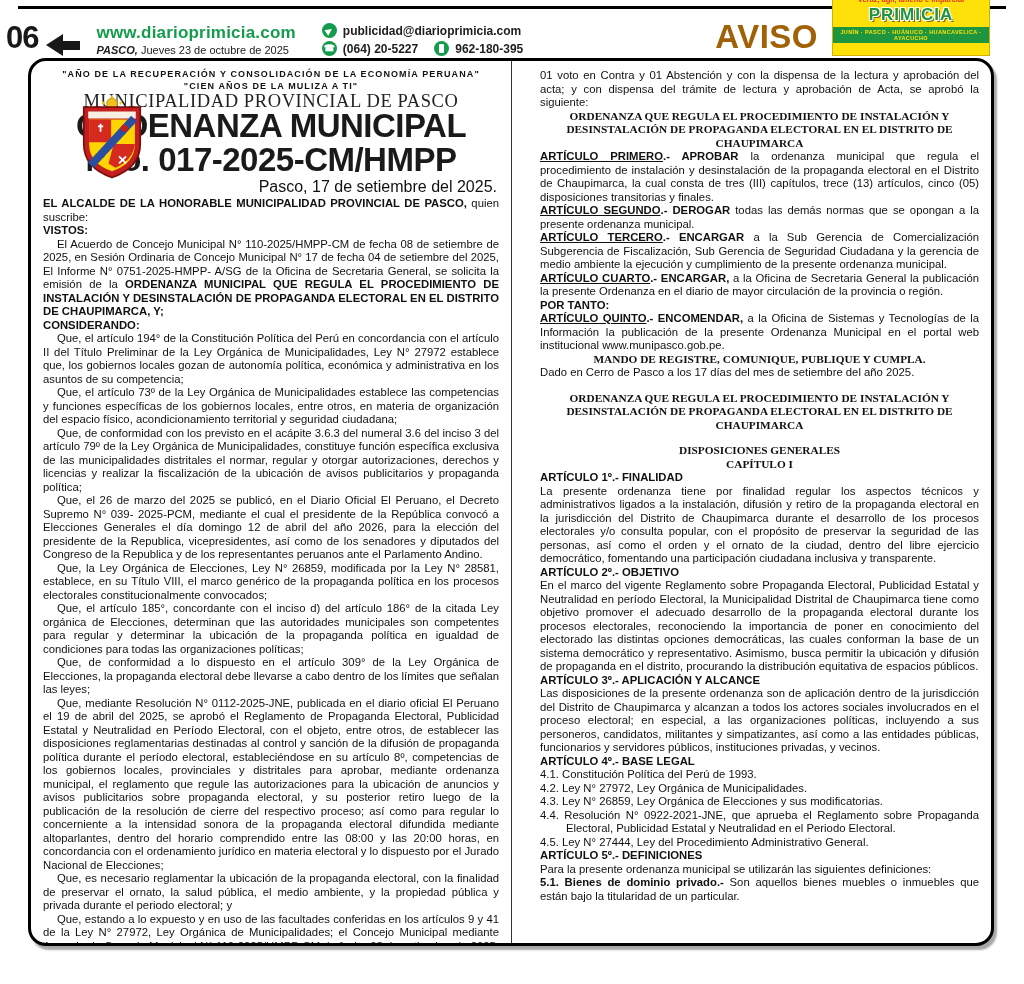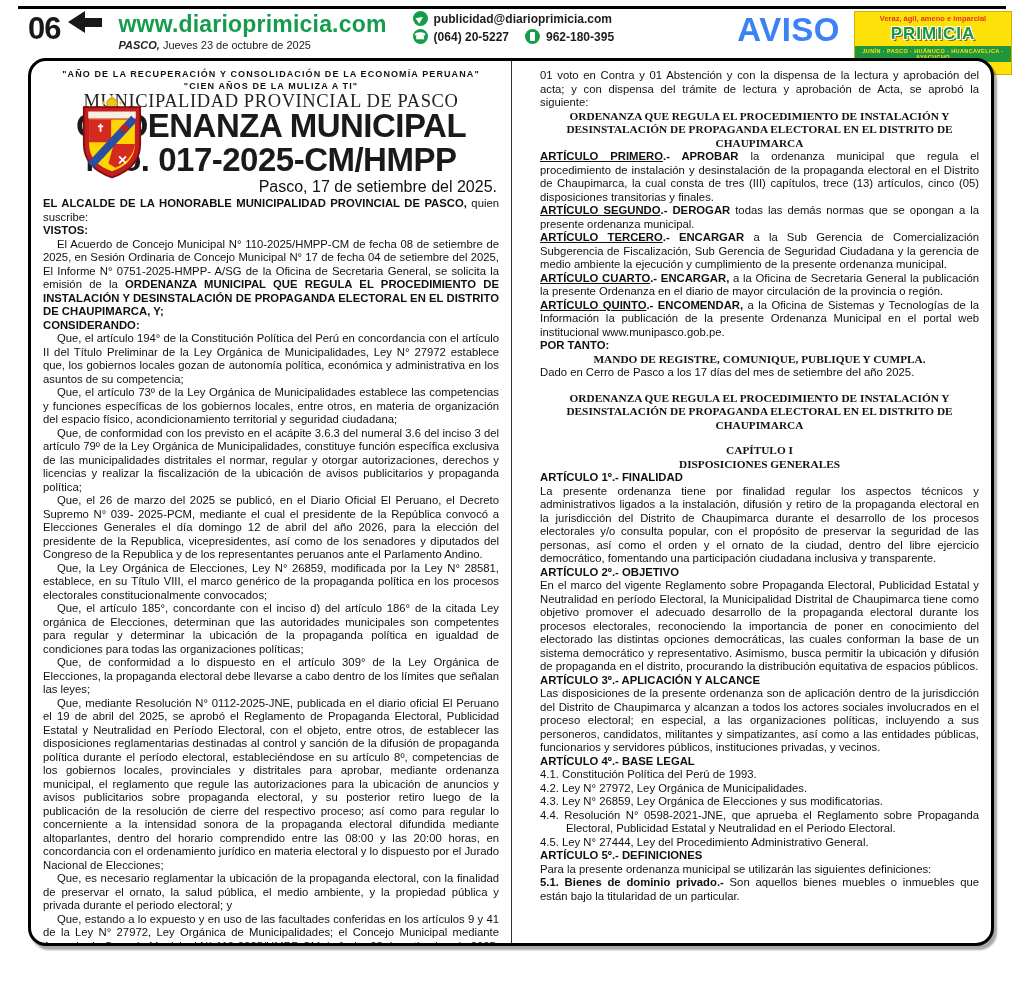--- a/index.html
+++ b/index.html
@@ -2,37 +2,37 @@
 <html><head>
 <meta charset="utf-8">
 <style>
   html,body{margin:0;padding:0;}
   body{
     width:1024px;height:984px;position:relative;background:#fff;color:#111;
     font-family:"Liberation Sans", sans-serif;overflow:hidden;
   }
   
   .top-rule{position:absolute;top:6px;left:18px;width:988px;height:3px;background:#000;}
-  .header{position:absolute;top:11px;left:28px;width:984px;height:45px;display:flex;align-items:flex-start;}
+  .header{position:absolute;top:11px;left:6px;width:984px;height:45px;display:flex;align-items:flex-end;}
   .pagenum{font-size:31px;font-weight:900;letter-spacing:-1px;color:#181818;}
   .arrow{display:flex;align-items:center;margin-left:8px;}
   .arrow .head{width:0;height:0;border-top:11px solid transparent;border-bottom:11px solid transparent;border-right:17px solid #181818;}
   .arrow .tail{width:17px;height:9px;background:#181818;}
   .site-block{margin-left:16px;}
-  .site{font-size:23px;font-weight:800;color:#149C4C;letter-spacing:0.2px;}
+  .site{font-size:17px;font-weight:800;color:#149C4C;letter-spacing:0.2px;}
   .pasco-date{font-size:11px;color:#222;margin-top:1px;}
   .pasco-date .b{font-weight:800;font-style:italic;}
   .contact{margin-left:26px;display:flex;flex-direction:column;gap:3px;font-size:12px;font-weight:700;color:#1d1d1d;}
   .crow{display:flex;align-items:center;gap:6px;}
   .crow .pair{display:flex;align-items:center;gap:6px;margin-right:10px;}
   .icn{width:15px;height:15px;border-radius:50%;background:#149C4C;color:#fff;display:flex;align-items:center;justify-content:center;font-size:9px;line-height:1;flex:0 0 auto;}
   .icn.plane span{display:inline-block;transform:rotate(-35deg);font-size:8px;}
   .icn.mob .scr{width:5px;height:9px;background:#fff;border-radius:1px;}
   .flex-sp{flex:1;}
-  .aviso{font-size:33px;font-weight:900;letter-spacing:0.5px;color:#3b82f6;margin-right:14px;}
+  .aviso{font-size:33px;font-weight:900;letter-spacing:0.5px;color:#a16207;margin-right:14px;}
   .logo{width:158px;background:#FFE10A;border:1px solid #cdb400;text-align:center;padding:2px 3px 12px;box-sizing:border-box;}
   .logo-tagline{color:#E5341A;font-weight:800;font-size:7.5px;line-height:9px;}
   .logo-name{color:#1E9640;font-weight:900;font-size:17px;line-height:22px;letter-spacing:1px;
     text-shadow:-1px -1px 0 #fff,1px -1px 0 #fff,-1px 1px 0 #fff,1px 1px 0 #fff,2px 2px 0 #7a6a00;}
   .logo-strip{background:#1E9640;color:#FFE10A;font-size:5.5px;font-weight:700;letter-spacing:0.4px;margin:1px -3px 0;padding:2px 0;line-height:6px;}
   
   .main-box{
     position:absolute;top:58px;left:28px;width:966px;height:888px;background:#fff;
     border:3px solid #000;border-radius:18px;box-shadow:3px 4px 2px rgba(0,0,0,0.35);
     display:flex;overflow:hidden;box-sizing:border-box;
@@ -149,40 +149,40 @@
   </div>
 
   <div class="col right">
     <div id="right-blocks">
         <div class="blk p"><span>01 voto en Contra y 01 Abstención y con la dispensa de la lectura y aprobación del acta; y con dispensa del trámite de lectura y aprobación de Acta, se aprobó la siguiente:</span></div>
         <div class="blk cb"><span>ORDENANZA QUE REGULA EL PROCEDIMIENTO DE INSTALACIÓN Y DESINSTALACIÓN DE PROPAGANDA ELECTORAL EN EL DISTRITO DE CHAUPIMARCA</span></div>
         <div class="blk p"><span class="b u">ARTÍCULO PRIMERO</span><span class="b">.- APROBAR </span><span>la ordenanza municipal que regula el procedimiento de instalación y desinstalación de la propaganda electoral en el Distrito de Chaupimarca, la cual consta de tres (III) capítulos, trece (13) artículos, cinco (05) disposiciones transitorias y finales.</span></div>
         <div class="blk p"><span class="b u">ARTÍCULO SEGUNDO</span><span class="b">.- DEROGAR </span><span>todas las demás normas que se opongan a la presente ordenanza municipal.</span></div>
         <div class="blk p"><span class="b u">ARTÍCULO TERCERO</span><span class="b">.- ENCARGAR </span><span>a la Sub Gerencia de Comercialización Subgerencia de Fiscalización, Sub Gerencia de Seguridad Ciudadana y la gerencia de medio ambiente la ejecución y cumplimiento de la presente ordenanza municipal.</span></div>
         <div class="blk p"><span class="b u">ARTÍCULO CUARTO</span><span class="b">.- ENCARGAR, </span><span>a la Oficina de Secretaria General la publicación la presente Ordenanza en el diario de mayor circulación de la provincia o región.</span></div>
+        <div class="blk b-line"><span>POR TANTO:</span></div>
         <div class="blk p"><span class="b u">ARTÍCULO QUINTO</span><span class="b">.- ENCOMENDAR, </span><span>a la Oficina de Sistemas y Tecnologías de la Información la publicación de la presente Ordenanza Municipal en el portal web institucional www.munipasco.gob.pe.</span></div>
-        <div class="blk b-line"><span>POR TANTO:</span></div>
         <div class="blk cb"><span>MANDO DE REGISTRE, COMUNIQUE, PUBLIQUE Y CUMPLA.</span></div>
         <div class="blk p"><span>Dado en Cerro de Pasco a los 17 días del mes de setiembre del año 2025.</span></div>
         <div class="blk sp"></div>
         <div class="blk cb"><span>ORDENANZA QUE REGULA EL PROCEDIMIENTO DE INSTALACIÓN Y DESINSTALACIÓN DE PROPAGANDA ELECTORAL EN EL DISTRITO DE CHAUPIMARCA</span></div>
         <div class="blk sp"></div>
+        <div class="blk cb"><span>DISPOSICIONES GENERALES</span></div>
         <div class="blk cb"><span>CAPÍTULO I</span></div>
-        <div class="blk cb"><span>DISPOSICIONES GENERALES</span></div>
         <div class="blk b-line"><span>ARTÍCULO 1º.- FINALIDAD</span></div>
         <div class="blk p"><span>La presente ordenanza tiene por finalidad regular los aspectos técnicos y administrativos ligados a la instalación, difusión y retiro de la propaganda electoral en la jurisdicción del Distrito de Chaupimarca durante el desarrollo de los procesos electorales y/o consulta popular, con el propósito de preservar la seguridad de las personas, así como el orden y el ornato de la ciudad, dentro del libre ejercicio democrático, fomentando una participación ciudadana inclusiva y transparente.</span></div>
         <div class="blk b-line"><span>ARTÍCULO 2º.- OBJETIVO</span></div>
         <div class="blk p"><span>En el marco del vigente Reglamento sobre Propaganda Electoral, Publicidad Estatal y Neutralidad en período Electoral, la Municipalidad Distrital de Chaupimarca tiene como objetivo promover el adecuado desarrollo de la propaganda electoral durante los procesos electorales, reconociendo la importancia de poner en conocimiento del electorado las distintas opciones democráticas, las cuales conforman la base de un sistema democrático y representativo. Asimismo, busca permitir la ubicación y difusión de propaganda en el distrito, procurando la distribución equitativa de espacios públicos.</span></div>
         <div class="blk b-line"><span>ARTÍCULO 3º.- APLICACIÓN Y ALCANCE</span></div>
         <div class="blk p"><span>Las disposiciones de la presente ordenanza son de aplicación dentro de la jurisdicción del Distrito de Chaupimarca y alcanzan a todos los actores sociales involucrados en el proceso electoral; en especial, a las organizaciones políticas, incluyendo a sus personeros, candidatos, militantes y simpatizantes, así como a las entidades públicas, funcionarios y servidores públicos, instituciones privadas, y vecinos.</span></div>
         <div class="blk b-line"><span>ARTÍCULO 4º.- BASE LEGAL</span></div>
         <div class="blk li"><span>4.1.  Constitución Política del Perú de 1993.</span></div>
         <div class="blk li"><span>4.2.  Ley N° 27972, Ley Orgánica de Municipalidades.</span></div>
         <div class="blk li"><span>4.3.  Ley N° 26859, Ley Orgánica de Elecciones y sus modificatorias.</span></div>
-        <div class="blk li"><span>4.4.  Resolución N° 0598-2021-JNE, que aprueba el Reglamento sobre Propaganda Electoral, Publicidad Estatal y Neutralidad en el Periodo Electoral.</span></div>
+        <div class="blk li"><span>4.4.  Resolución N° 0922-2021-JNE, que aprueba el Reglamento sobre Propaganda Electoral, Publicidad Estatal y Neutralidad en el Periodo Electoral.</span></div>
         <div class="blk li"><span>4.5.  Ley N° 27444, Ley del Procedimiento Administrativo General.</span></div>
         <div class="blk b-line"><span>ARTÍCULO 5º.- DEFINICIONES</span></div>
         <div class="blk p"><span>Para la presente ordenanza municipal se utilizarán las siguientes definiciones:</span></div>
         <div class="blk p"><span class="b">5.1.  Bienes de dominio privado.- </span><span>Son aquellos bienes muebles o inmuebles que están bajo la titularidad de un particular.</span></div>
       </div>
   </div>
 
 </div>
 
 </body></html>

